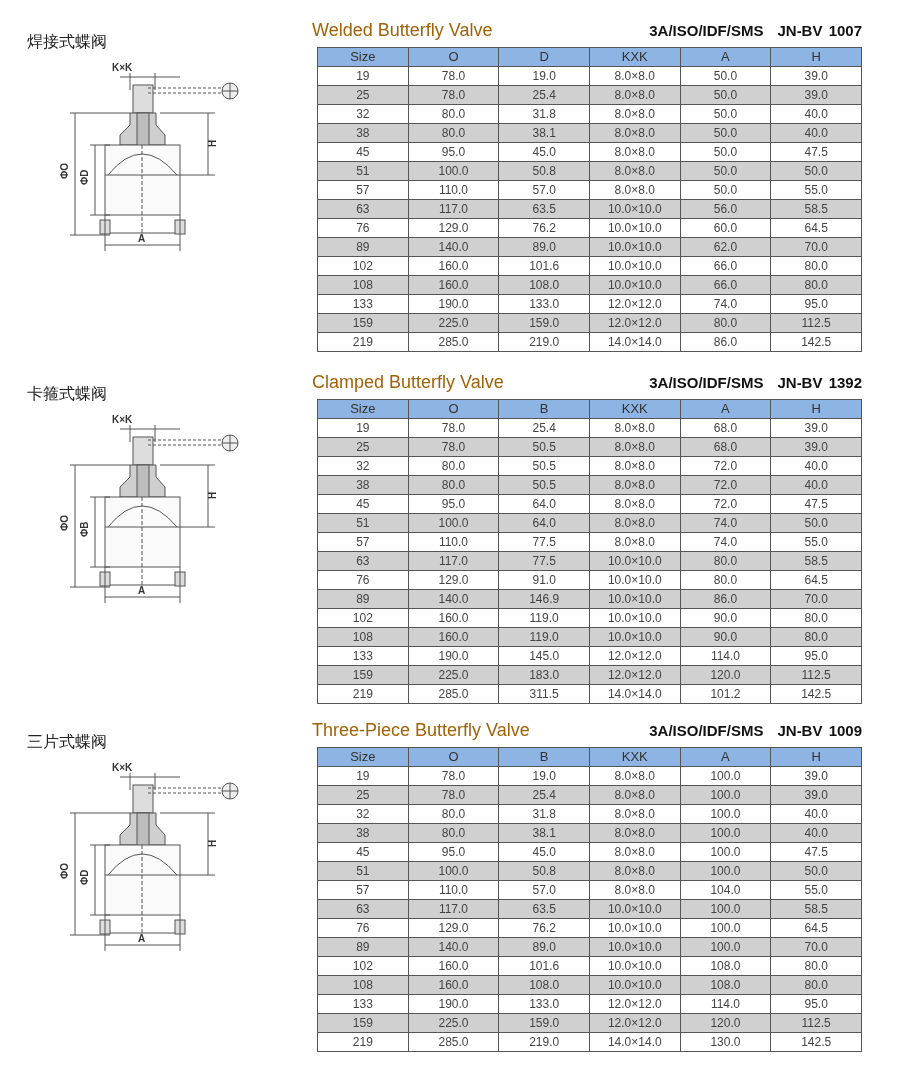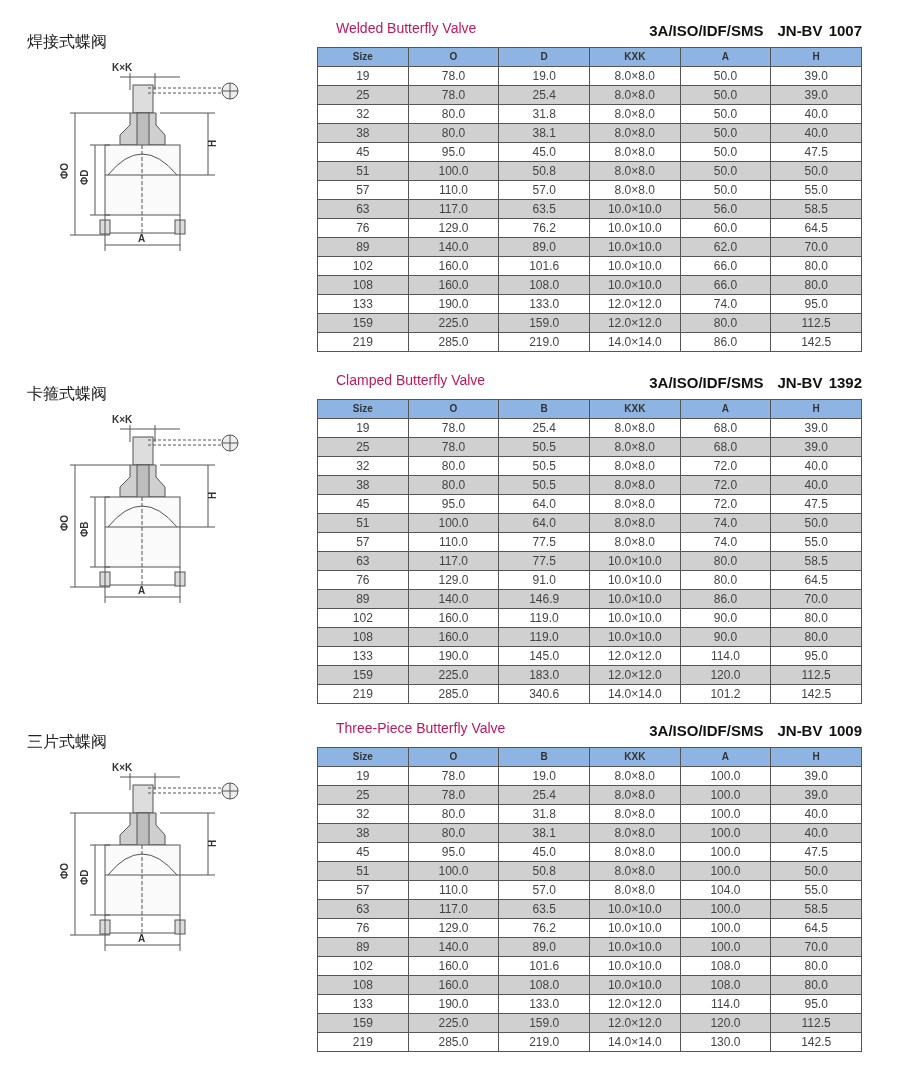--- a/index.html
+++ b/index.html
@@ -2,29 +2,29 @@
 <html><head>
 <meta charset="utf-8">
 <style>
   html, body { margin: 0; padding: 0; background: #ffffff; }
   body { width: 900px; height: 1066px; position: relative; overflow: hidden;
          font-family: "Liberation Sans", "DejaVu Sans", sans-serif; color: #222; }
   .section { position: absolute; left: 0; width: 900px; }
   .cn-title { position: absolute; left: 27px; font-size: 16px; color: #222;
               font-family: "DejaVu Sans", sans-serif; margin-top: 20px; }
   .diagram { position: absolute; left: 30px; font-weight: bold; }
-  .en-title { position: absolute; left: 336px; font-size: 14px; color: #be185d; }
+  .en-title { position: absolute; left: 312px; font-size: 18px; color: #a16207; }
   .code { position: absolute; right: 38px; font-size: 15px; font-weight: bold; color: #111;
           word-spacing: 2px; text-align: center; }
   .code span { margin-left: 14px; }
   table.spec { position: absolute; left: 317px; width: 545px; border-collapse: collapse;
                font-size: 12px; color: #444; table-layout: fixed; }
   table.spec th, table.spec td { border: 1px solid #555; text-align: center; padding: 0;
                                  height: 18px; line-height: 18px; }
-  table.spec th { background: #8db4e2; font-weight: bold; font-size: 10px; color: #333; }
+  table.spec th { background: #8db4e2; font-weight: normal; font-size: 13px; color: #333; }
   table.spec tr.alt td { background: #d0d0d0; }
   table.spec tr.plain td { background: #ffffff; }
   svg text { font-family: "Liberation Sans", sans-serif; }
 </style>
 </head>
 <body>
 
 <div id="root">
   <div class="section" style="top: 0px;">
     <div class="cn-title" style="top:12px">焊接式蝶阀</div>
@@ -388,21 +388,21 @@
             <td>159</td>
             <td>225.0</td>
             <td>183.0</td>
             <td>12.0×12.0</td>
             <td>120.0</td>
             <td>112.5</td>
           </tr>
           <tr class="plain">
             <td>219</td>
             <td>285.0</td>
-            <td>340.6</td>
+            <td>311.5</td>
             <td>14.0×14.0</td>
             <td>101.2</td>
             <td>142.5</td>
           </tr>
         </tbody>
     </table>
   </div>
 
   <div class="section" style="top: 700px;">
     <div class="cn-title" style="top:12px">三片式蝶阀</div>

